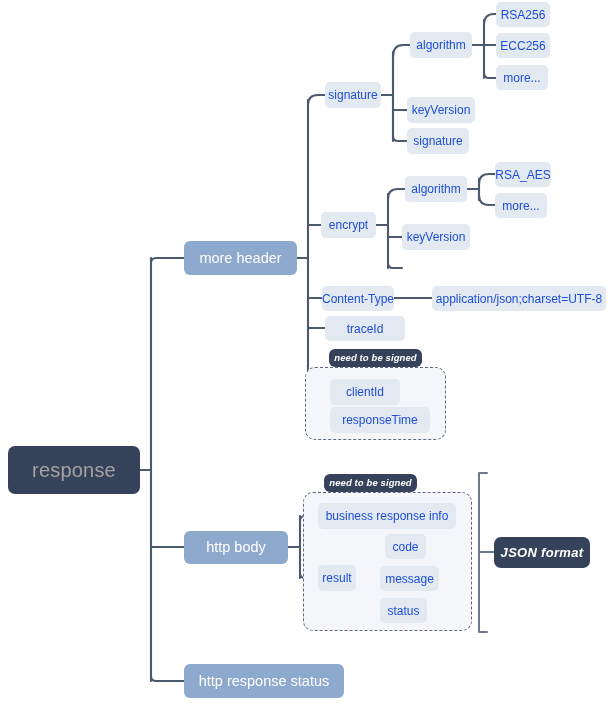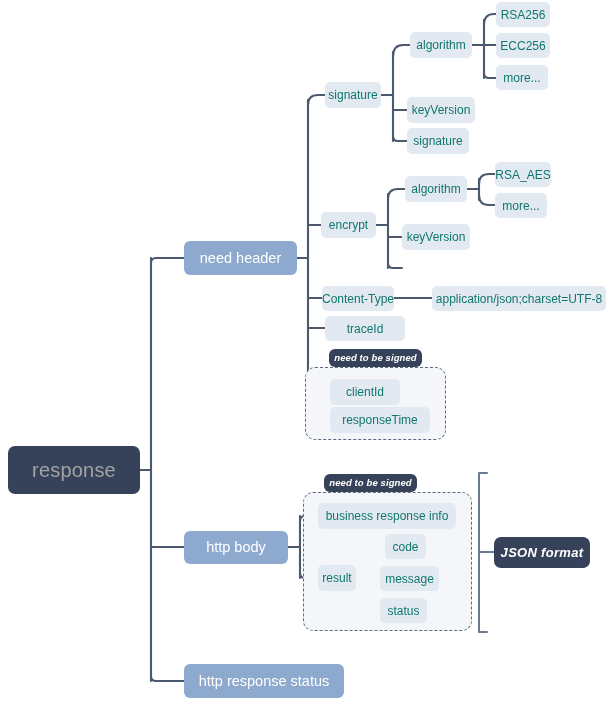--- a/index.html
+++ b/index.html
@@ -63,21 +63,21 @@
   
   .n-blue {
     background: #8da9cd;
     color: #ffffff;
     border-radius: 6px;
     font-size: 14.5px;
   }
   
   .n-leaf {
     background: #e3e9f1;
-    color: #0f766e;
+    color: #1d4ed8;
     border-radius: 5px;
     font-size: 12px;
   }
   
   .dashed-box {
     position: absolute;
     box-sizing: border-box;
     border: 1.6px dashed #5d6b82;
     border-radius: 10px;
     background: #f4f6fa;
@@ -150,21 +150,21 @@
   </svg>
 
   <div class="dashed-box" style="left:305px; top:367px; width:141px; height:73px;"></div>
   <div class="dashed-box" style="left:303px; top:492px; width:169px; height:139px;"></div>
 
   <div class="node n-root" style="left:8px; top:446px; width:132px; height:48px;">
     <span>response</span>
   </div>
 
   <div class="node n-blue" style="left:184px; top:241px; width:113px; height:34px;">
-    <span>need header</span>
+    <span>more header</span>
   </div>
 
   <div class="node n-blue" style="left:184px; top:531px; width:104px; height:33px;">
     <span>http body</span>
   </div>
 
   <div class="node n-blue" style="left:184px; top:664px; width:160px; height:34px;">
     <span>http response status</span>
   </div>
 

